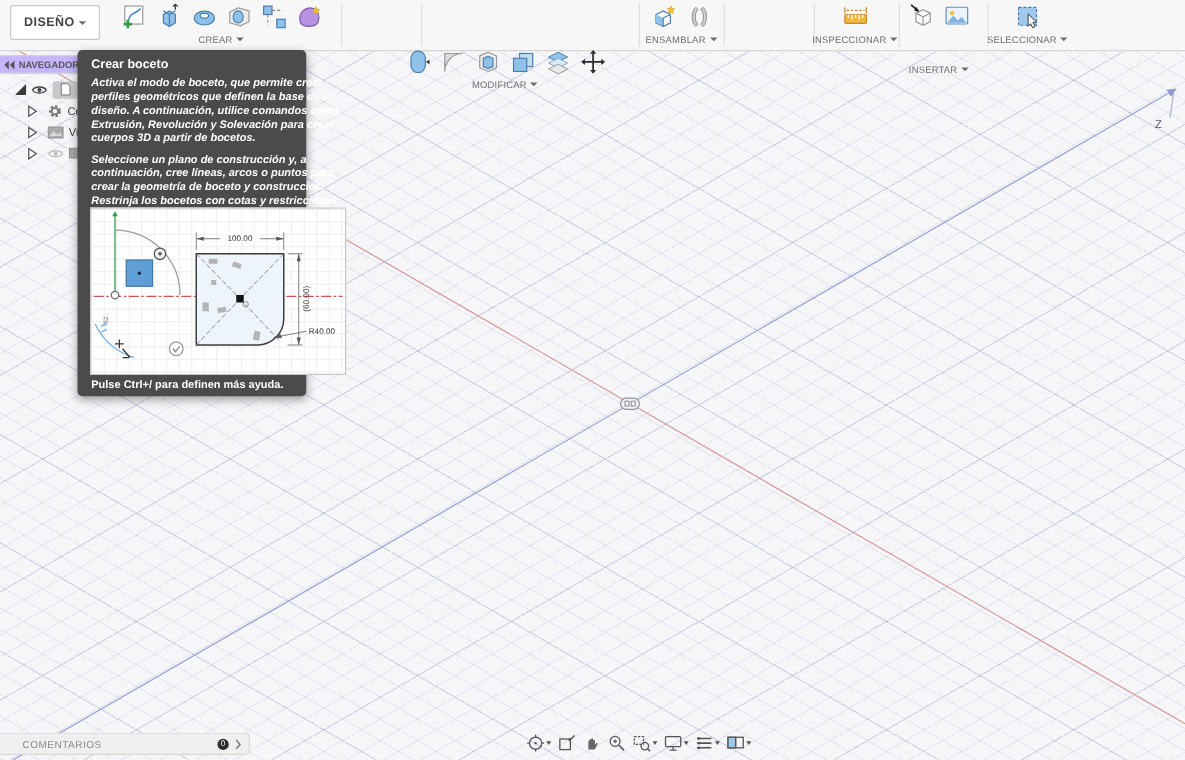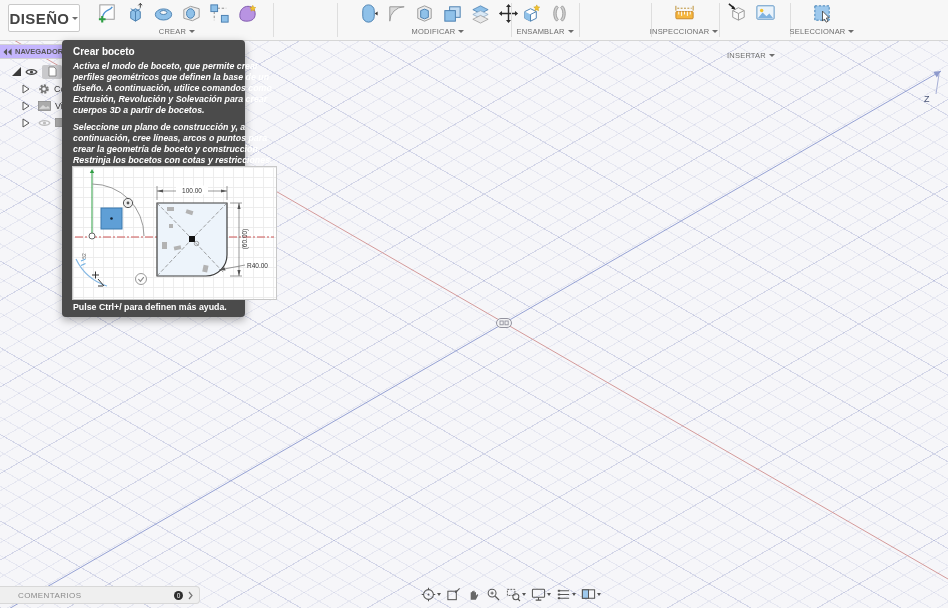--- a/index.html
+++ b/index.html
@@ -4,21 +4,21 @@
 <style>
   html,body{margin:0;padding:0;background:#e9e9e9;}
   #app{position:relative;width:948px;height:608px;overflow:hidden;
        font-family:"Liberation Sans",sans-serif;background:#f5f5f8;user-select:none;}
 
   
   .toolbar{position:absolute;left:0;top:0;width:948px;height:40px;background:#f7f7f7;
            border-bottom:1px solid #d6d6d6;z-index:30;}
   .design-btn{position:absolute;left:8px;top:4px;width:70px;height:26px;background:#fff;
               border:1px solid #c9c9c9;border-radius:2px;display:flex;align-items:center;
-              justify-content:center;font-size:15px;font-weight:bold;color:#444;letter-spacing:.4px;cursor:pointer;}
+              justify-content:center;font-size:10px;font-weight:bold;color:#444;letter-spacing:.4px;cursor:pointer;}
   .tgroup{position:absolute;top:0;height:40px;display:flex;flex-direction:column;align-items:center;}
   .ticons{display:flex;align-items:center;justify-content:center;height:27px;gap:3px;}
   .tbtn{width:25px;height:25px;display:flex;align-items:center;justify-content:center;border-radius:2px;cursor:pointer;}
   .glabel{display:flex;align-items:center;font-size:7.5px;color:#6d6d6d;letter-spacing:.2px;cursor:pointer;white-space:nowrap;}
   .caret{width:0;height:0;border-left:3px solid transparent;border-right:3px solid transparent;
          border-top:3.5px solid #6d6d6d;margin-left:3px;display:inline-block;}
   .tsep{position:absolute;top:3px;width:1px;height:34px;background:#dedede;}
 
   
   .canvas{position:absolute;left:0;top:40px;width:948px;height:568px;background-color:#f6f6f9;
@@ -134,21 +134,21 @@
       </div>
       <div class="glabel">
         <span>CREAR</span>
         <span class="caret"></span>
       </div>
     </div>
     <div class="tsep" style="left:273px;"></div>
 
     <div class="tsep" style="left:337px;"></div>
 
-    <div class="tgroup" style="left:354px;width:168px;">
+    <div class="tgroup" style="left:320px;width:168px;margin-top:36px;">
       <div class="ticons">
         <div class="tbtn">
           <svg width="23" height="23" viewBox="0 0 24 24">
             <path d="M6 9a6 6 0 0 1 12 0v6a6 6 0 0 1-12 0z" fill="#8fc1e9" stroke="#4a7fb0"></path>
             <path d="M18.5 12l3 2v-4z" fill="#333"></path>
           </svg>
         </div>
         <div class="tbtn">
           <svg width="23" height="23" viewBox="0 0 24 24">
             <path d="M5 20V5h15A15 15 0 0 0 5 20z" fill="#dcdcdc" stroke="#999"></path>

